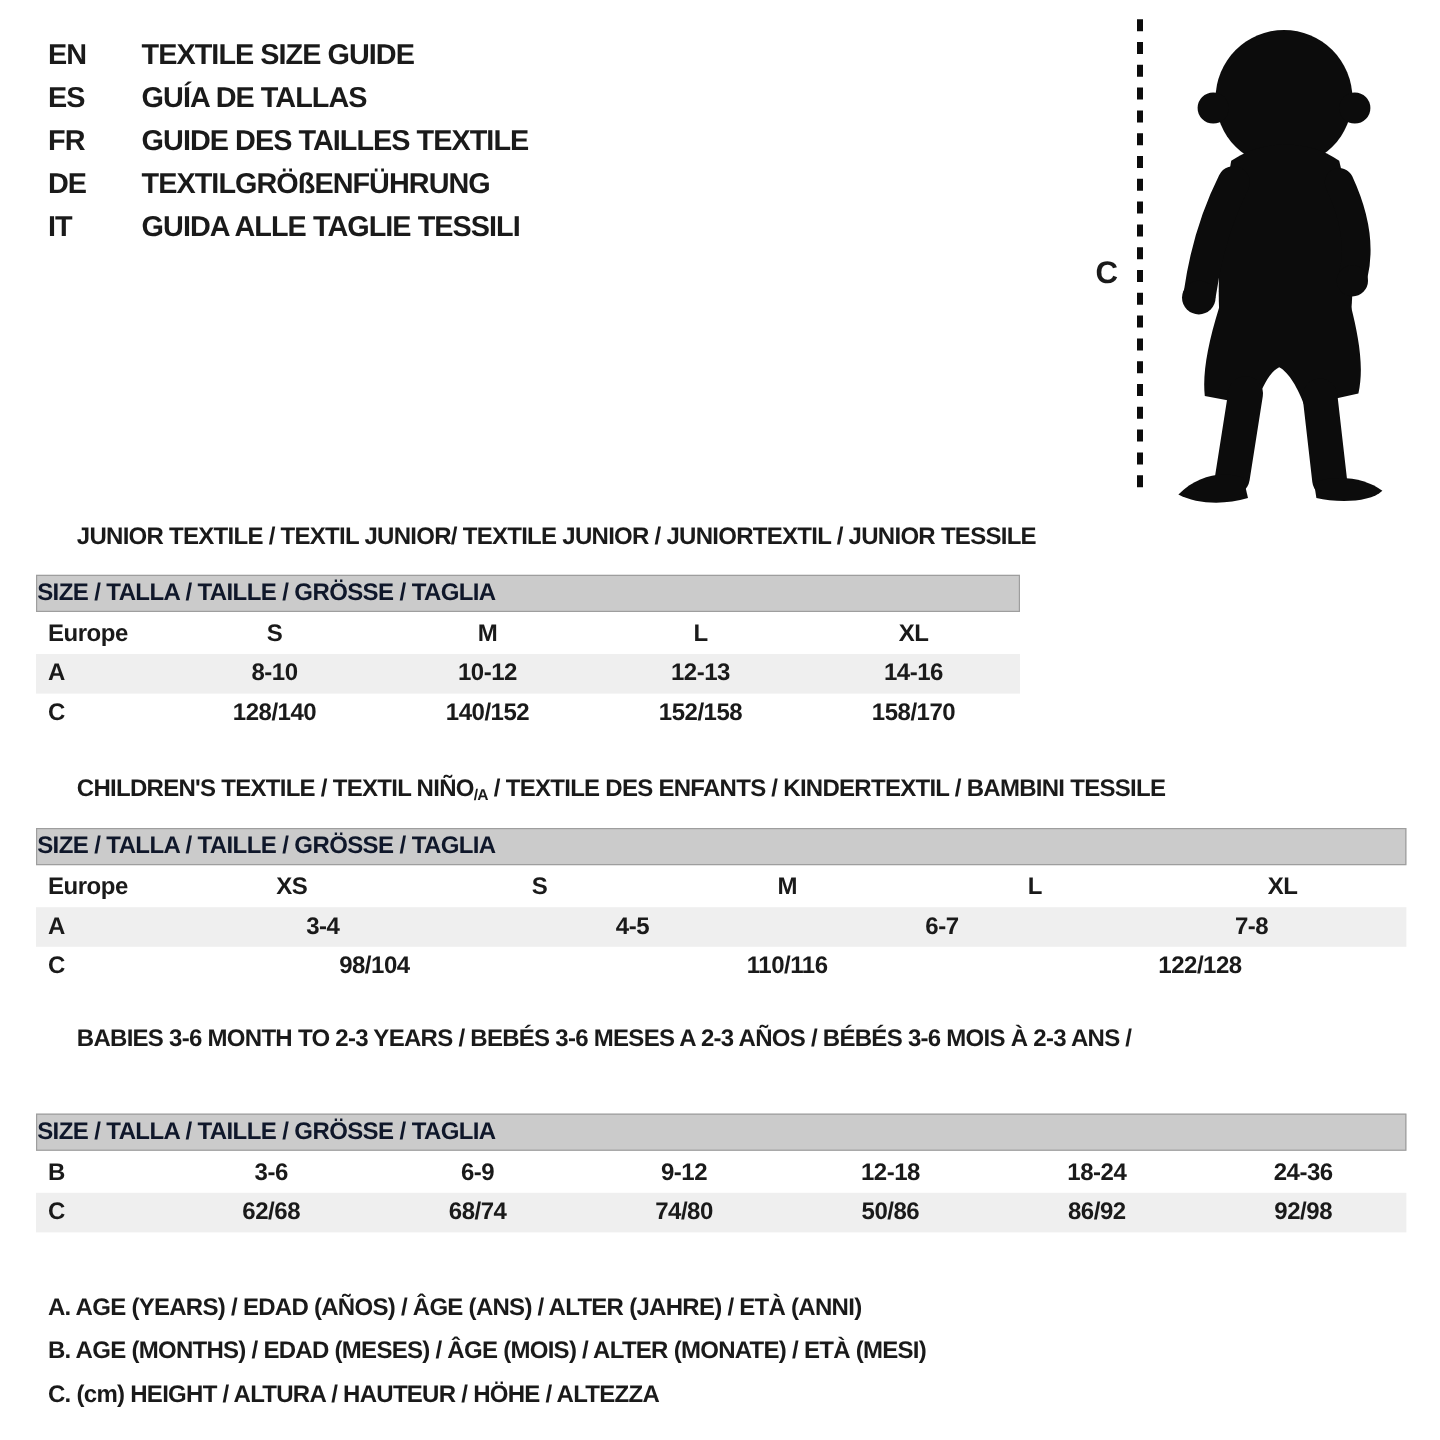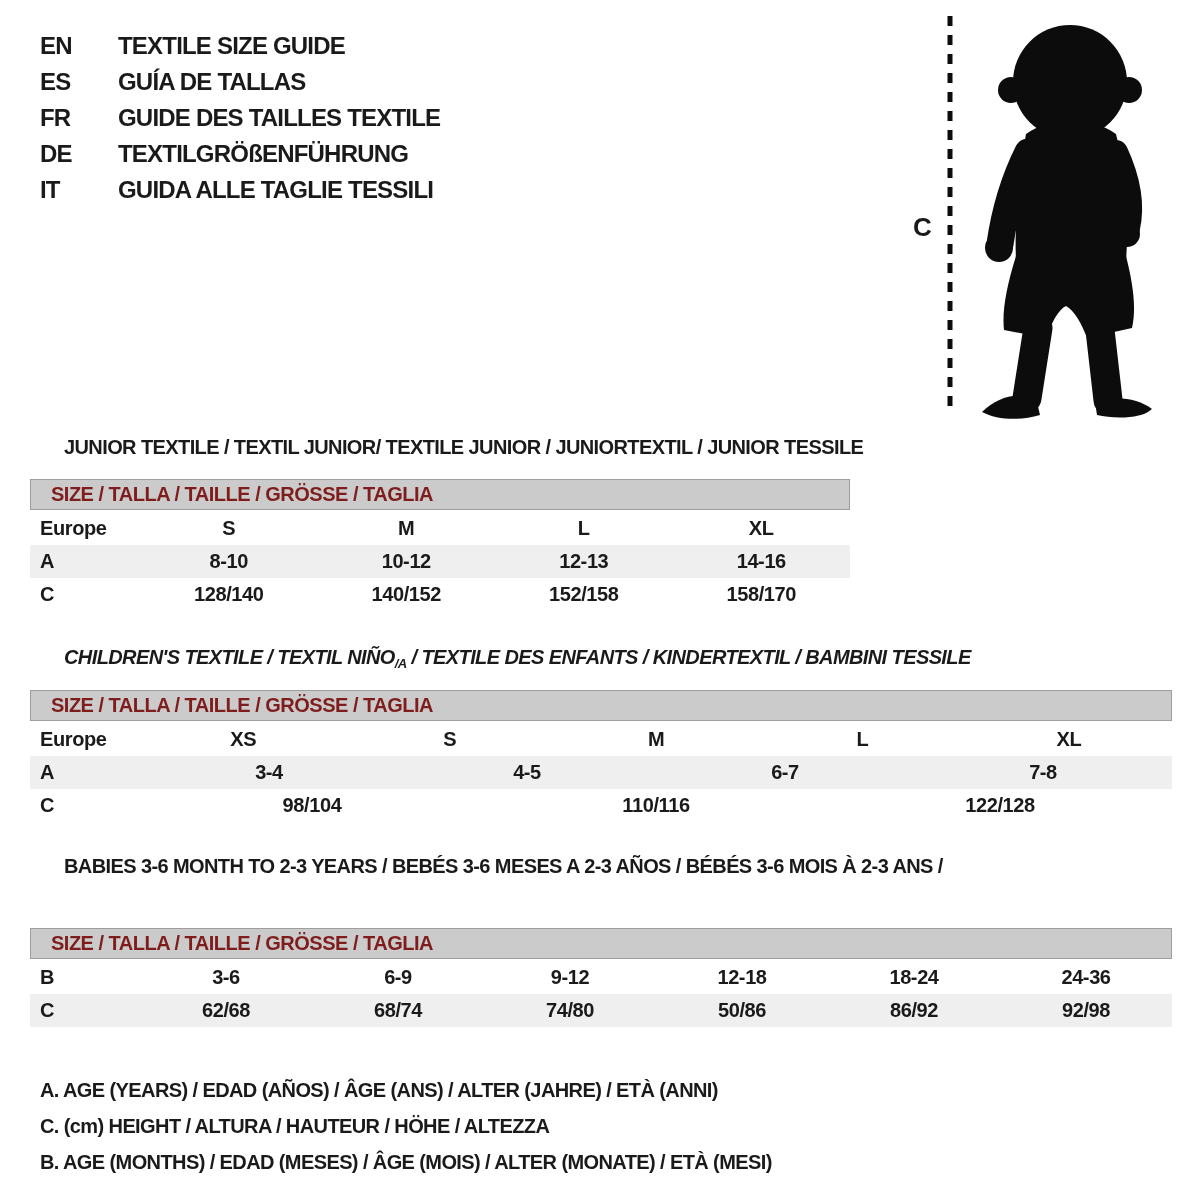--- a/index.html
+++ b/index.html
@@ -18,22 +18,22 @@
   .figure-svg { position:absolute; left:900px; top:6px; width:300px; height:414px; }
   .height-label { position:absolute; left:913px; top:212px; font-size:26px; }
 
   
   .tbl-title { position:absolute; left:46px; font-size:20px; line-height:26px; letter-spacing:-0.6px; white-space:nowrap;margin-left:18px; }
   .tbl-title.two-line { line-height:35px; }
   .subsc { font-size:13px; vertical-align:-4px; }
   .size-bar {
     position:absolute; left:30px; height:31px; background:#cbcbcb;
     border:1px solid #9e9e9e; box-sizing:border-box;
-    font-size:20px; line-height:29px; color:#7f1d1d;
-    padding-left:20px; letter-spacing:-0.5px;
+    font-size:20px; line-height:29px; color:#0f172a;
+    padding-left:0; letter-spacing:-0.5px;
   }
   .size-table { position:absolute; left:30px; }
   .trow { display:flex; height:33px; line-height:33px; font-size:20px; letter-spacing:-0.4px; }
   .trow.shaded { background:#efefef; }
   .tlabel { flex:0 0 110px; width:110px; padding-left:10px; box-sizing:border-box; text-align:left; }
   .tcell { flex:1; text-align:center; }
 
   
   .legend { position:absolute; left:40px; top:1072px; }
   .legend-line { font-size:20px; line-height:36px; letter-spacing:-0.6px; white-space:nowrap; }
@@ -115,21 +115,21 @@
       </div>
       <div class="trow">
         <span class="tlabel">C</span>
         <span class="tcell">128/140</span>
         <span class="tcell">140/152</span>
         <span class="tcell">152/158</span>
         <span class="tcell">158/170</span>
       </div>
     </div>
 
-  <div class="tbl-title" style="top:644px;font-style:italic;">
+  <div class="tbl-title" style="top:644px;">
     <span>CHILDREN'S TEXTILE / TEXTIL NIÑO</span><span class="subsc">/A</span><span> / TEXTILE DES ENFANTS / KINDERTEXTIL / BAMBINI TESSILE</span>
   </div>
   <div class="size-bar" style="top:690px; width:1142px;">
     <span>SIZE / TALLA / TAILLE / GRÖSSE / TAGLIA</span>
   </div>
   <div class="size-table" style="top:723px; width:1142px;">
       <div class="trow">
         <span class="tlabel">Europe</span>
         <span class="tcell">XS</span>
         <span class="tcell">S</span>
@@ -174,17 +174,17 @@
         <span class="tcell">68/74</span>
         <span class="tcell">74/80</span>
         <span class="tcell">50/86</span>
         <span class="tcell">86/92</span>
         <span class="tcell">92/98</span>
       </div>
     </div>
 
   <div class="legend">
     <div class="legend-line">A. AGE (YEARS) / EDAD (AÑOS) / ÂGE (ANS) / ALTER (JAHRE) / ETÀ (ANNI)</div>
+    <div class="legend-line">B. AGE (MONTHS) / EDAD (MESES) / ÂGE (MOIS) / ALTER (MONATE) / ETÀ (MESI)</div>
     <div class="legend-line">C. (cm) HEIGHT / ALTURA / HAUTEUR / HÖHE / ALTEZZA</div>
-    <div class="legend-line">B. AGE (MONTHS) / EDAD (MESES) / ÂGE (MOIS) / ALTER (MONATE) / ETÀ (MESI)</div>
   </div>
 
 </div>
 
 </body></html>

